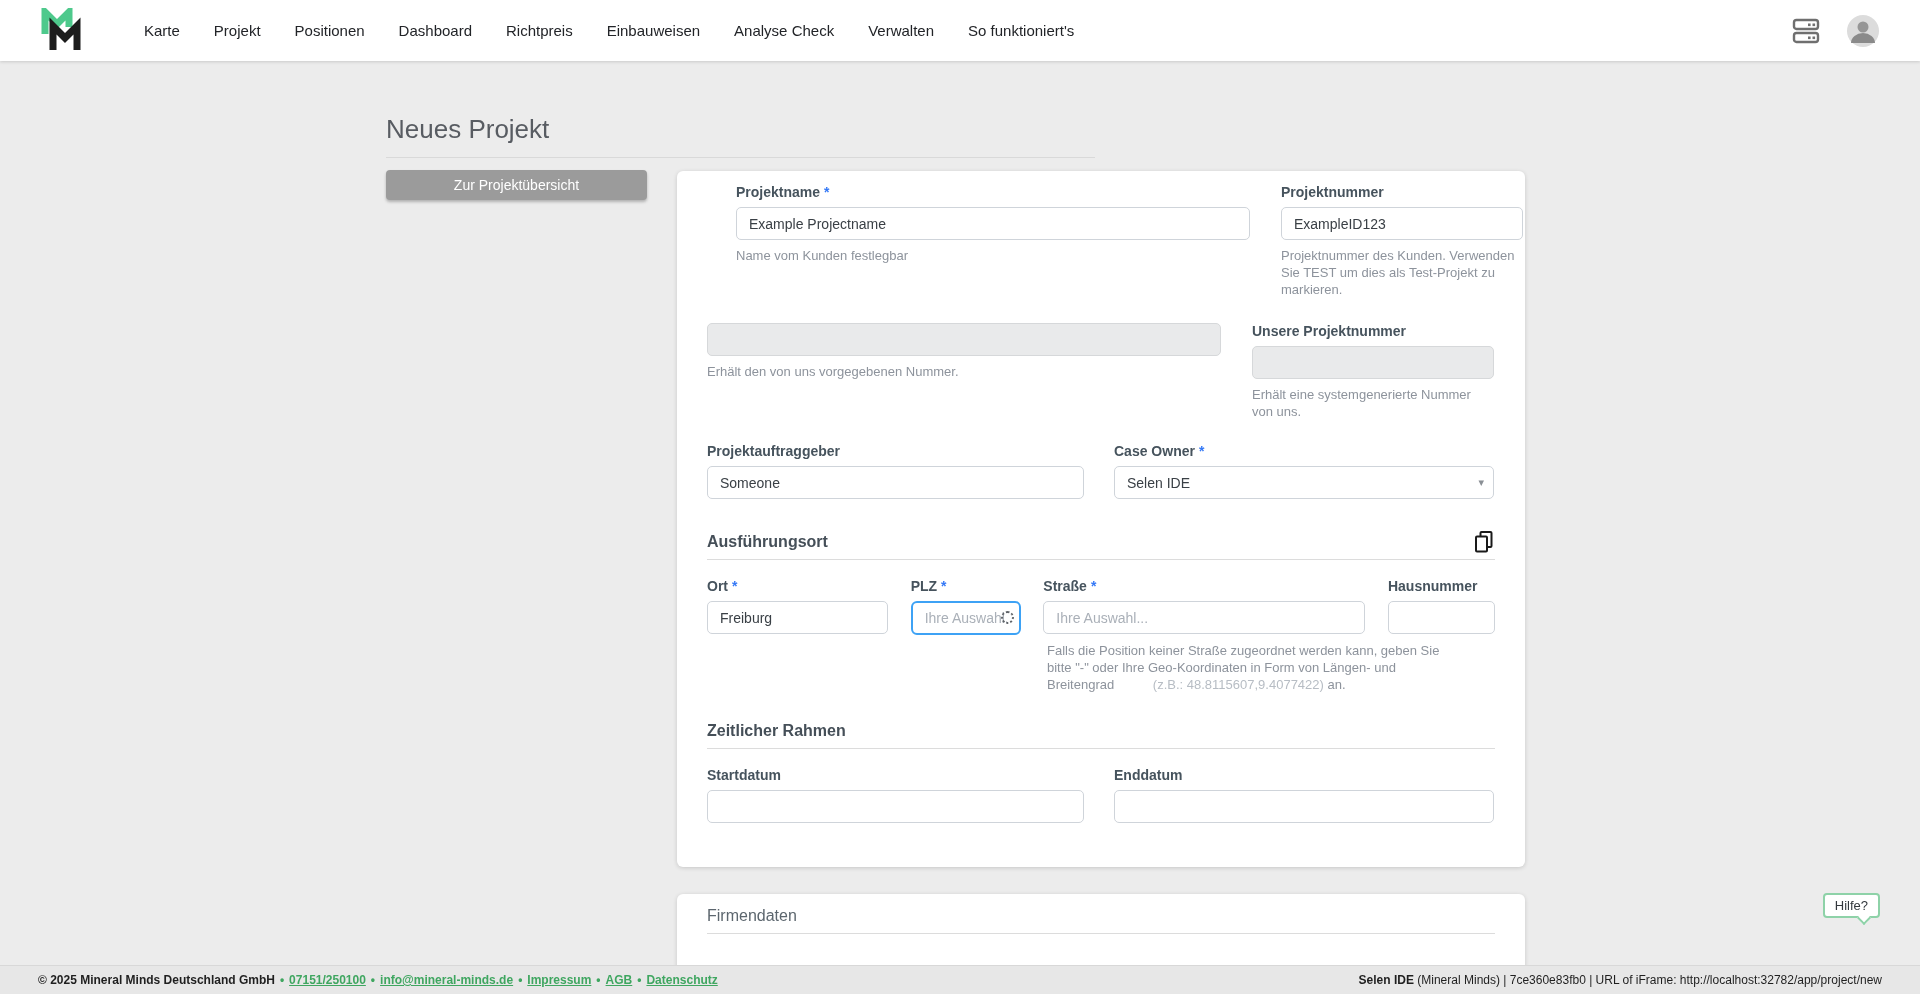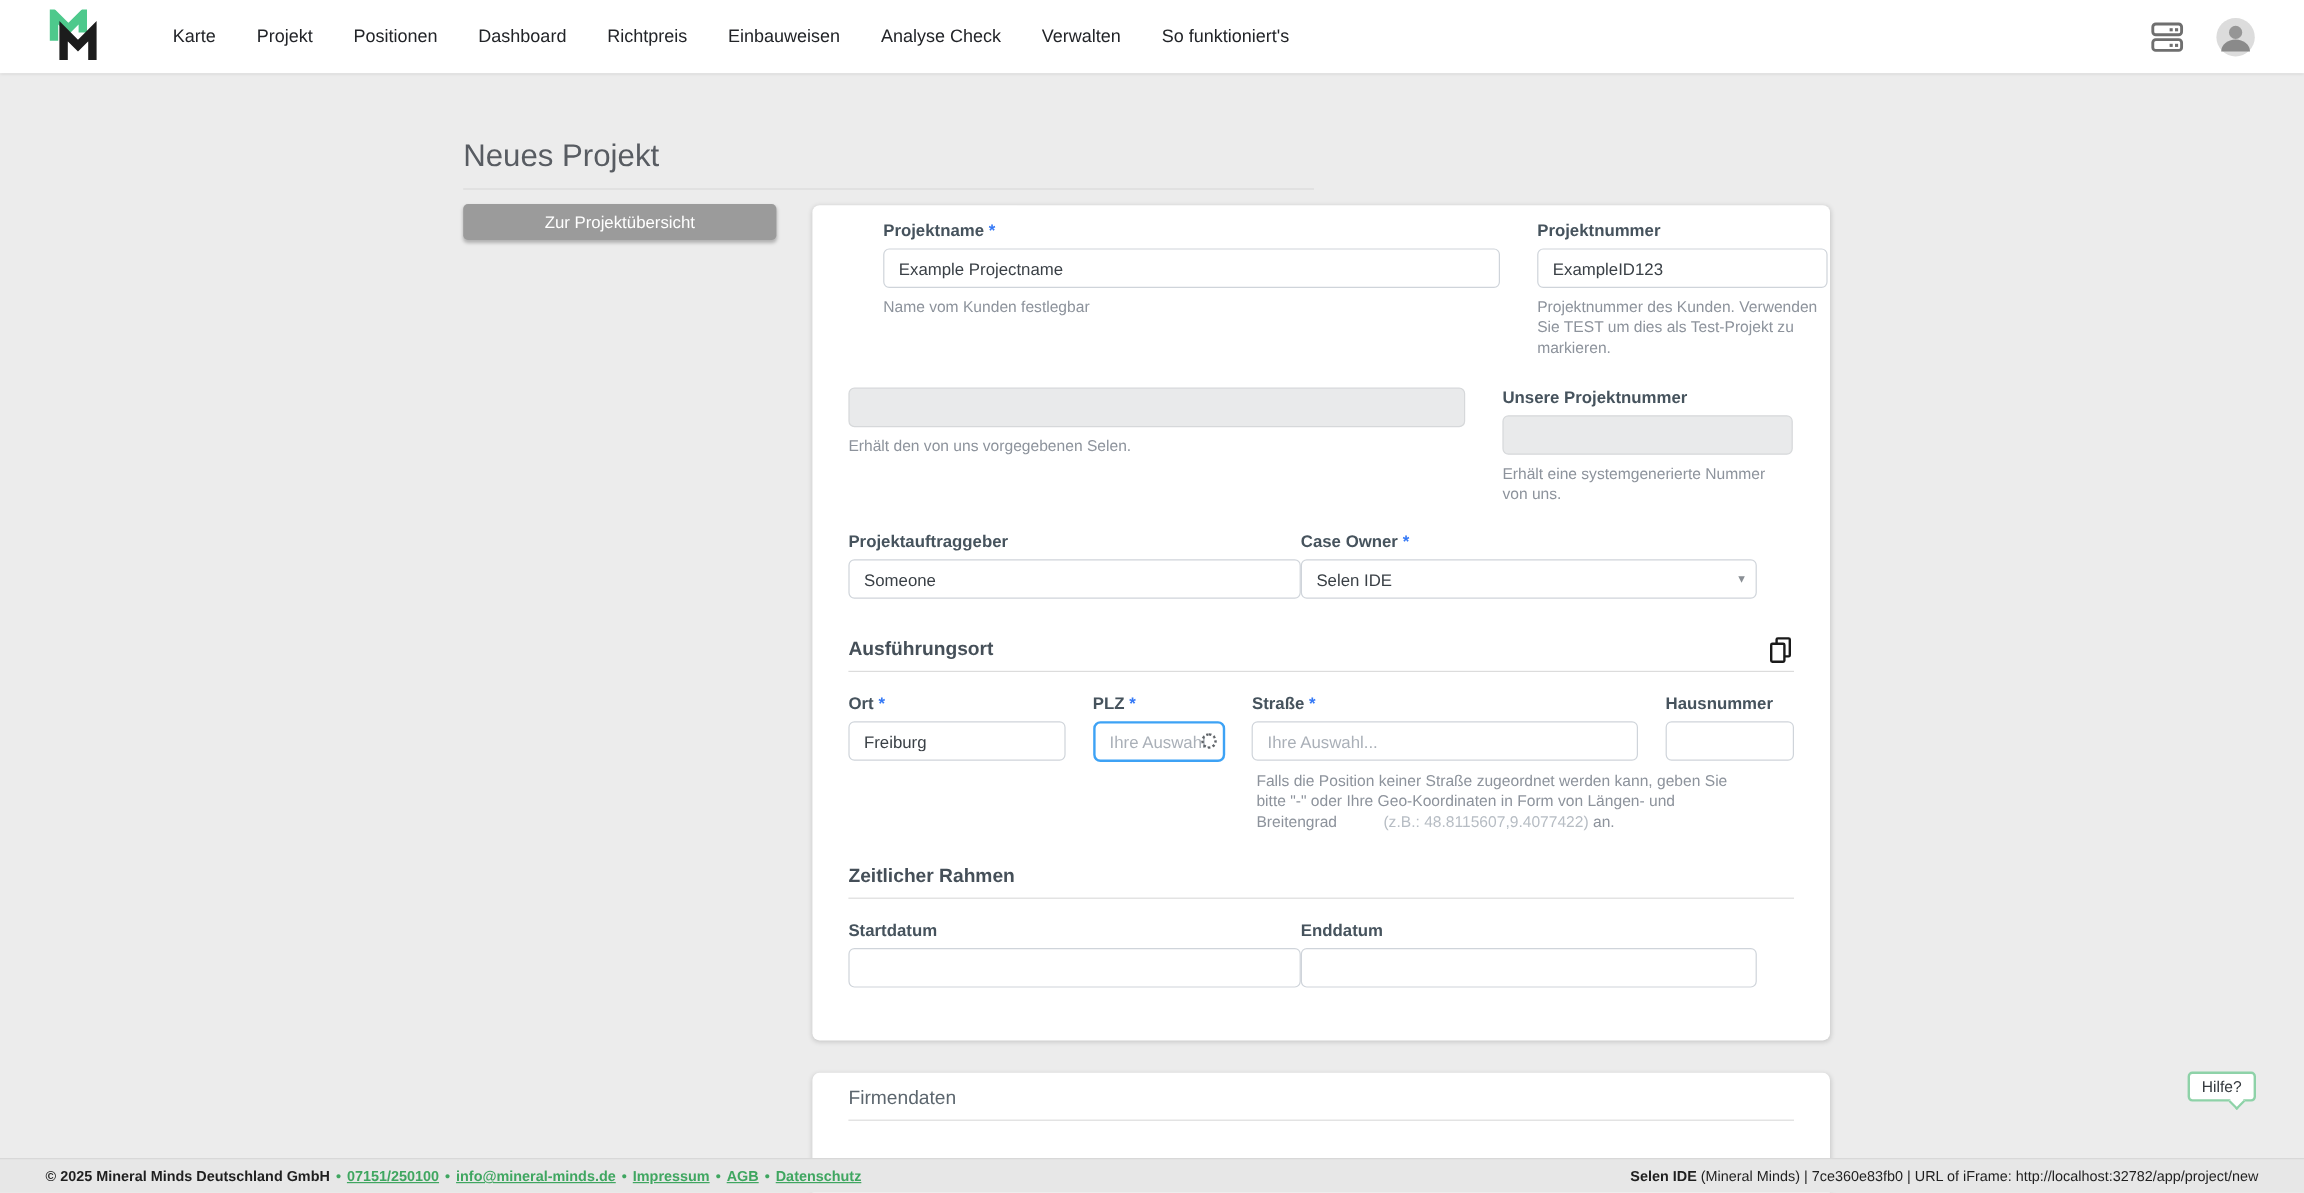--- a/index.html
+++ b/index.html
@@ -23,21 +23,21 @@
               color:#ffffff; font-size:14px; border:none; border-radius:4px; cursor:pointer;
               box-shadow:0 2px 3px rgba(0,0,0,.25); font-family:"Liberation Sans",sans-serif; }
 
   
   .card { position:absolute; left:677px; width:848px; background:#ffffff; border-radius:6px;
           box-shadow:0 1px 4px rgba(0,0,0,.16); }
   .card-main { top:171px; height:696px; padding:13px 30px 24px 30px; }
   .card-firm { top:894px; height:130px; padding:13px 30px; z-index:1; }
 
   .grid2a { display:grid; grid-template-columns:514px 242px; column-gap:31px; }
-  .grid2b { display:grid; grid-template-columns:377px 380px; }
+  .grid2b { display:grid; grid-template-columns:377px 380px; column-gap:30px; }
   .row4 { display:flex; justify-content:space-between; }
 
   .field-label { display:flex; align-items:baseline; gap:4px; height:16px; margin-bottom:7px; }
   .field-label .lbl { font-size:14px; font-weight:700; color:#46535d; }
   .req { color:#3579f6; font-size:14px; font-weight:700; }
 
   .tin { width:100%; height:33px; border:1px solid #cfd4da; border-radius:5px; padding:0 12px;
          font-size:14px; color:#3a4046; background:#ffffff; font-family:"Liberation Sans",sans-serif; outline:none; }
   .tin::placeholder { color:#aab0b8; }
   .tin:disabled, .tin.disabled { background:#e9eaeb; border-color:#d6d8da; }
@@ -141,21 +141,21 @@
           <span class="lbl">Projektnummer</span>
         </div>
         <input class="tin" type="text" value="ExampleID123" style="">
         <div class="helper">Projektnummer des Kunden. Verwenden Sie TEST um dies als Test-Projekt zu markieren.</div>
       </div>
     </div>
 
     <div class="grid2a mb-row2">
       <div>
         <input class="tin disabled" type="text" disabled="" value="" style="">
-        <div class="helper">Erhält den von uns vorgegebenen Selen.</div>
+        <div class="helper">Erhält den von uns vorgegebenen Nummer.</div>
       </div>
       <div>
         <div class="field-label">
           <span class="lbl">Unsere Projektnummer</span>
         </div>
         <input class="tin disabled" type="text" disabled="" value="" style="">
         <div class="helper">Erhält eine systemgenerierte Nummer von uns.</div>
       </div>
     </div>
 

